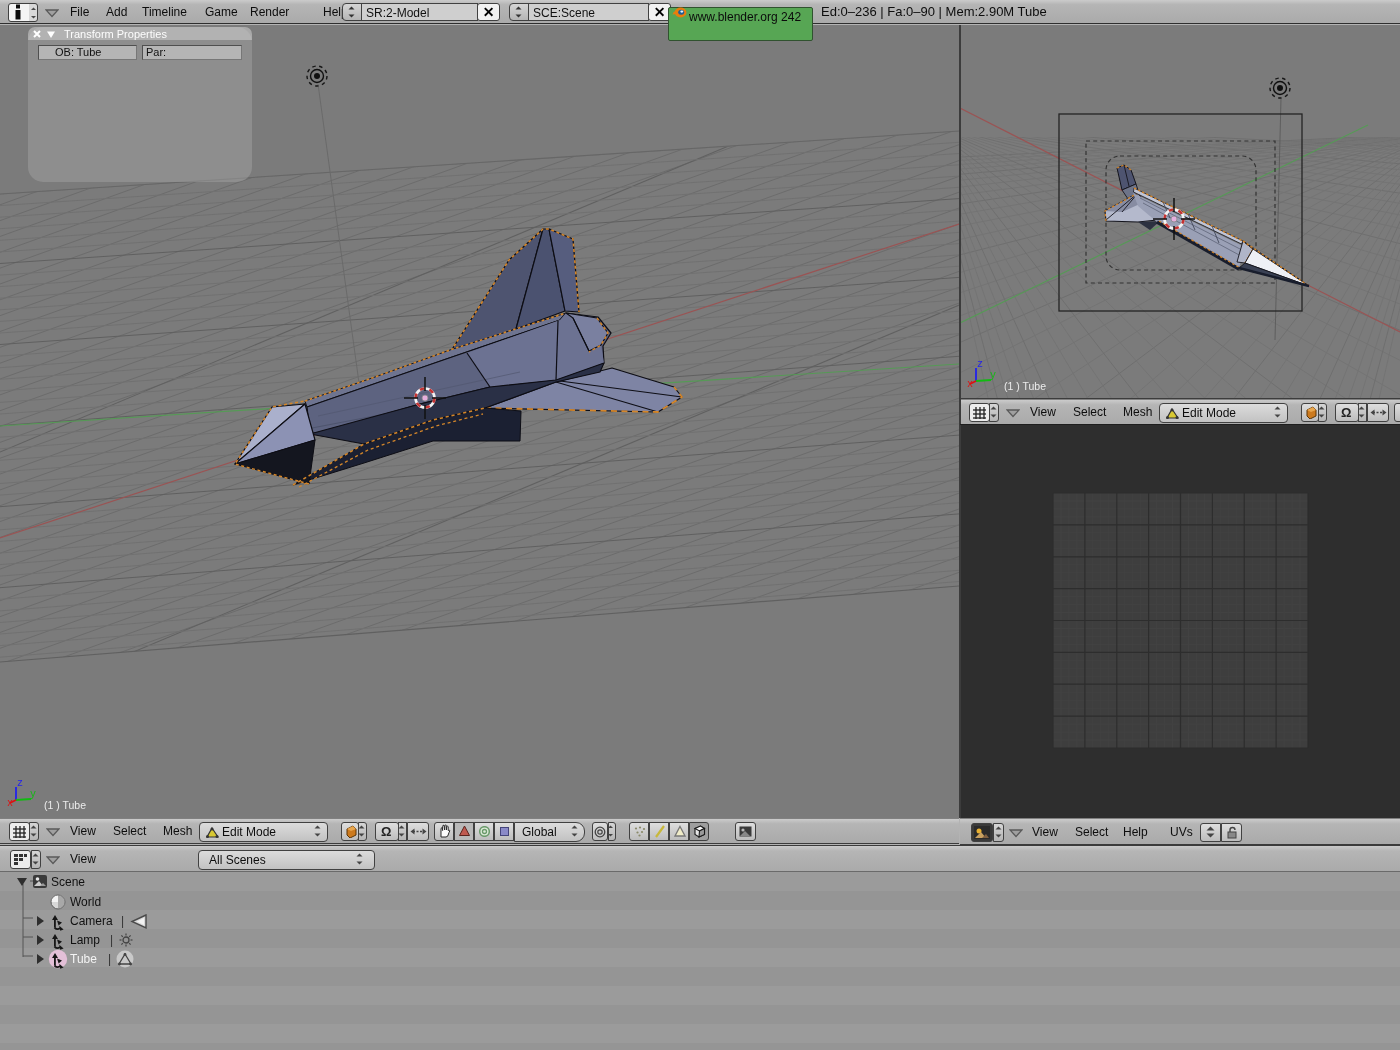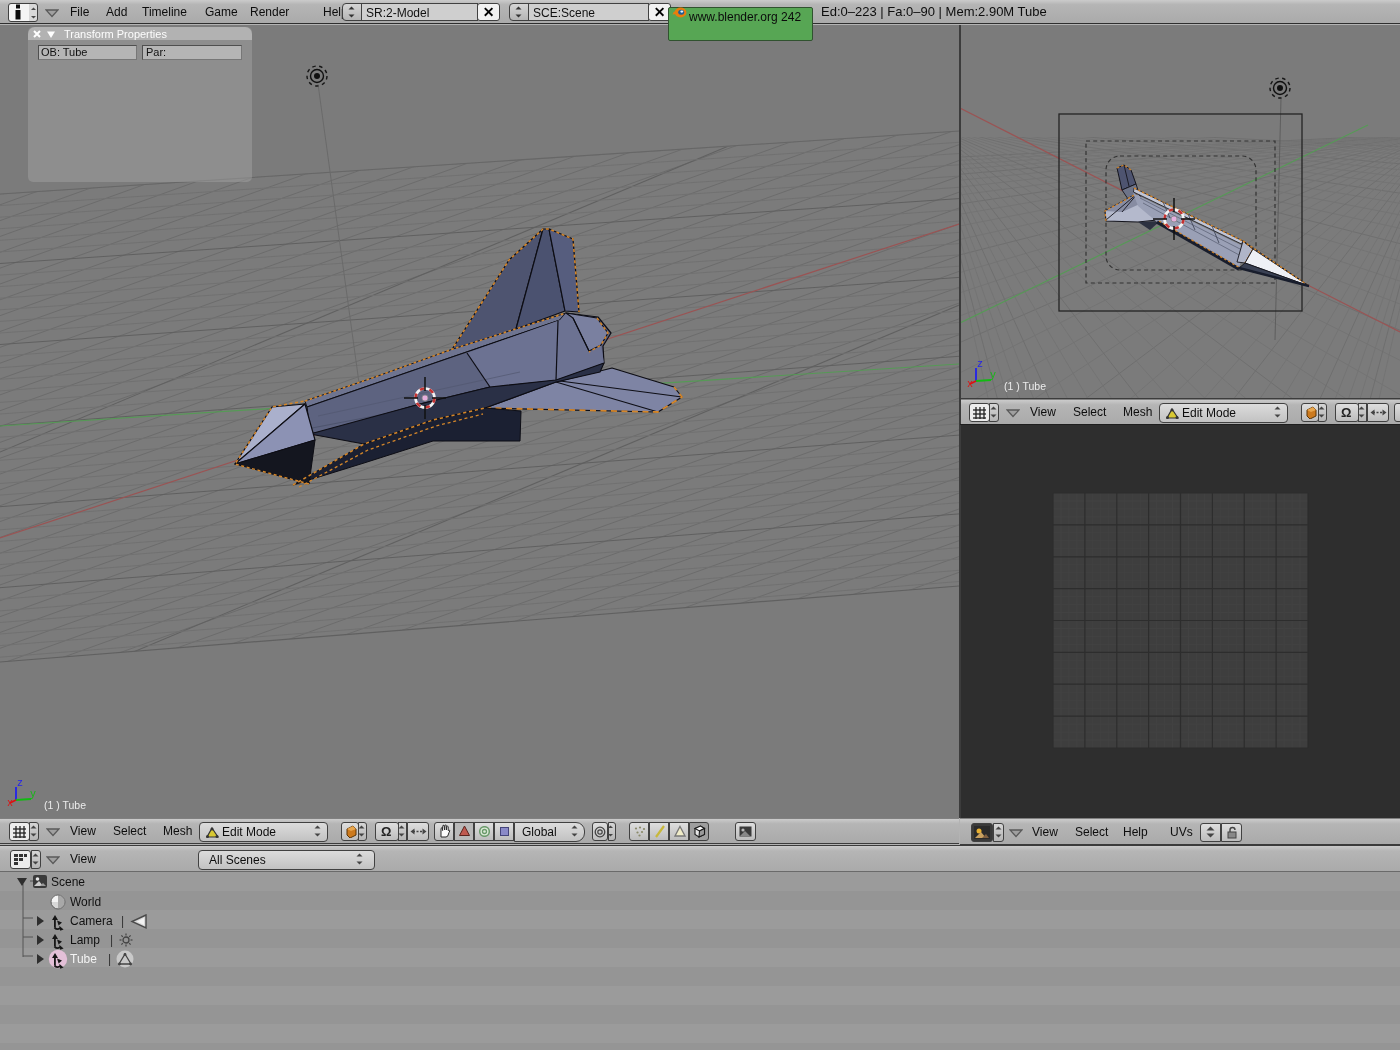--- a/index.html
+++ b/index.html
@@ -433,21 +433,21 @@
     </svg>
     <div class="abs" style="left:528px;top:3px;width:121px;height:18px;background:#cfcfcf;border:1px solid #414141;font-size:12px;color:#111;padding:2px 0 0 4px">SCE:Scene</div>
     <div class="xbtn" style="left:648px;top:3px;width:23px;height:18px;font-size:14px;line-height:16px">✕</div>
     <div class="abs" style="left:668px;top:7px;width:145px;height:34px;background:#57a654;border:1px solid #30522f;border-radius:2px;font-size:12px;color:#0b0b0b;padding:2px 0 0 20px;white-space:nowrap">www.blender.org 242</div>
     <svg class="abs" style="left:672px;top:6px" width="15" height="13">
       <ellipse cx="8.6" cy="6.5" rx="5.8" ry="5" fill="#e87d0d"></ellipse>
       <path d="M0.5,8.5 Q2.5,3.5 8,3 L9,5.5 L4,8 Z" fill="#e87d0d"></path>
       <ellipse cx="9.2" cy="6.3" rx="3" ry="2.5" fill="#1e5e96"></ellipse>
       <ellipse cx="9.8" cy="5.6" rx="1.5" ry="1.1" fill="#e8f2fa"></ellipse>
     </svg>
-    <div class="menu" style="left:821px;font-size:13px">Ed:0–223 | Fa:0–90 | Mem:2.90M Tube</div>
+    <div class="menu" style="left:821px;font-size:13px">Ed:0–236 | Fa:0–90 | Mem:2.90M Tube</div>
   </div>
 <div class="hdr" style="left:0px;top:818px;width:959px;height:26px;border-top:1px solid #808080;border-bottom:1px solid #3c3c3c">
     <div class="btn" style="left:9px;top:3px;width:21px;height:19px;background:#ececec"></div>
     <svg class="abs" style="left:12px;top:6px" width="15" height="14">
       <g stroke="#222" stroke-width="1.3">
         <line x1="1" y1="4" x2="14" y2="4"></line>
         <line x1="1" y1="8" x2="14" y2="8"></line>
         <line x1="1" y1="12" x2="14" y2="12"></line>
         <line x1="4" y1="1" x2="4" y2="13"></line>
         <line x1="8" y1="1" x2="8" y2="13"></line>
@@ -758,24 +758,24 @@
       <text x="108" y="91" font-size="12" fill="#333" font-family="Liberation Sans, sans-serif">|</text>
       <circle cx="125" cy="87" r="8.5" fill="#c9c9c9"></circle>
       <g transform="translate(118,81)">
         <polygon points="7,1 13,11 1,11" fill="none" stroke="#444" stroke-width="1.3"></polygon>
         <circle cx="7" cy="1.5" r="1.4" fill="#444"></circle>
         <circle cx="1.5" cy="11" r="1.4" fill="#444"></circle>
         <circle cx="12.5" cy="11" r="1.4" fill="#444"></circle>
       </g>
     </svg>
   </div>
-<div class="abs" style="left:28px;top:27px;width:224px;height:155px;background:rgba(160,160,160,0.52);border-radius:5px">
+<div class="abs" style="left:28px;top:27px;width:224px;height:155px;background:rgba(160,160,160,0.52);border-radius:15px">
     <div class="abs" style="left:0;top:0;width:224px;height:13px;background:rgba(208,208,208,0.55);border-radius:7px 7px 0 0"></div>
     <svg class="abs" style="left:5px;top:3px" width="34" height="9">
       <path d="M1,1 L7,7 M7,1 L1,7" stroke="#fff" stroke-width="2"></path>
       <polygon points="14,1.5 22,1.5 18,8" fill="#fff"></polygon>
     </svg>
     <div class="abs" style="left:36px;top:1px;font-size:11px;color:#fdfdfd">Transform Properties</div>
-    <div class="abs" style="left:10px;top:18px;width:99px;height:15px;background:#b5b5b5;border:1px solid #777;border-top-color:#4f4f4f;border-left-color:#4f4f4f;font-size:11px;color:#111;padding-left:2px">OB: Tube</div>
+    <div class="abs" style="left:10px;top:18px;width:99px;height:15px;background:#b5b5b5;border:1px solid #777;border-top-color:#4f4f4f;border-left-color:#4f4f4f;font-size:11px;color:#111;padding-left:16px">OB: Tube</div>
     <div class="abs" style="left:114px;top:18px;width:100px;height:15px;background:#b5b5b5;border:1px solid #777;border-top-color:#4f4f4f;border-left-color:#4f4f4f;font-size:11px;color:#111;padding-left:3px">Par:</div>
   </div>
 <div class="abs" style="left:959px;top:25px;width:2px;height:793px;background:#3c3c3c"></div>
 <div class="abs" style="left:960px;top:398px;width:440px;height:1px;background:#3c3c3c"></div>
 <div class="abs" style="left:960px;top:424px;width:440px;height:1px;background:#1e1e1e"></div>
 </body></html>

